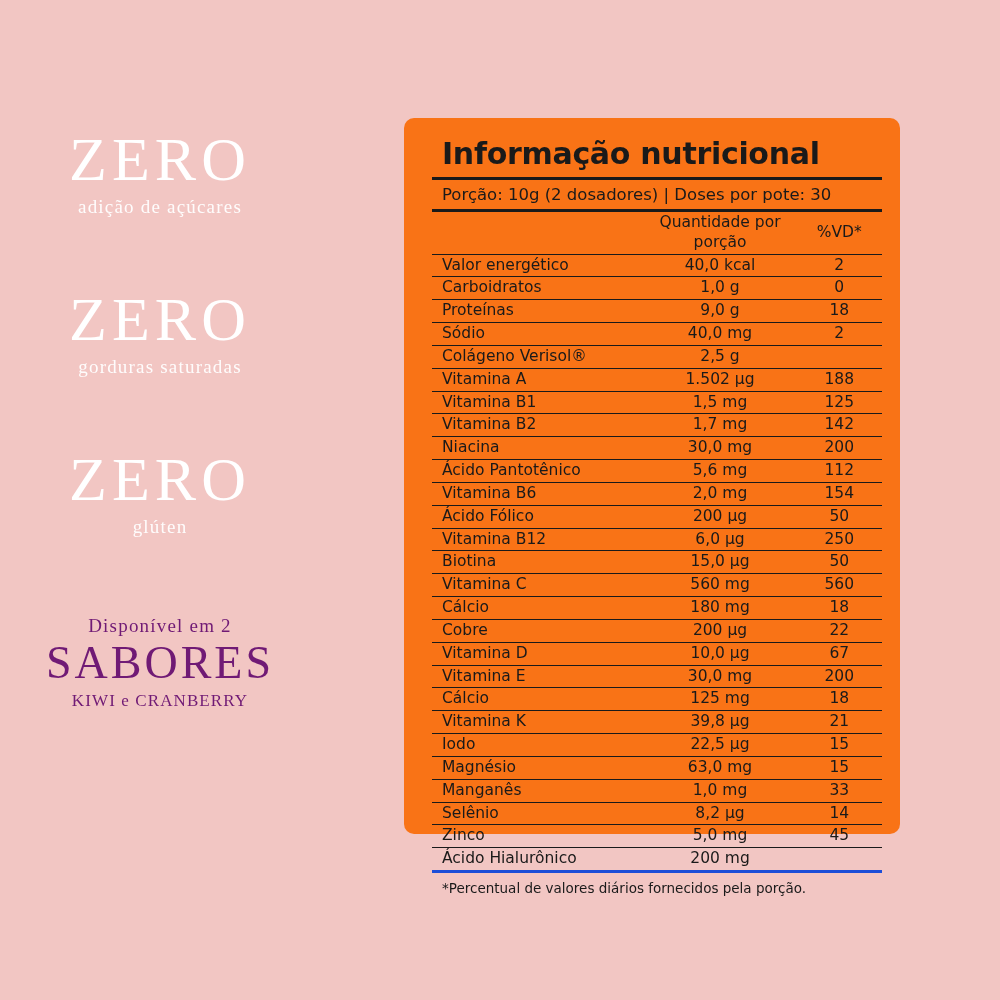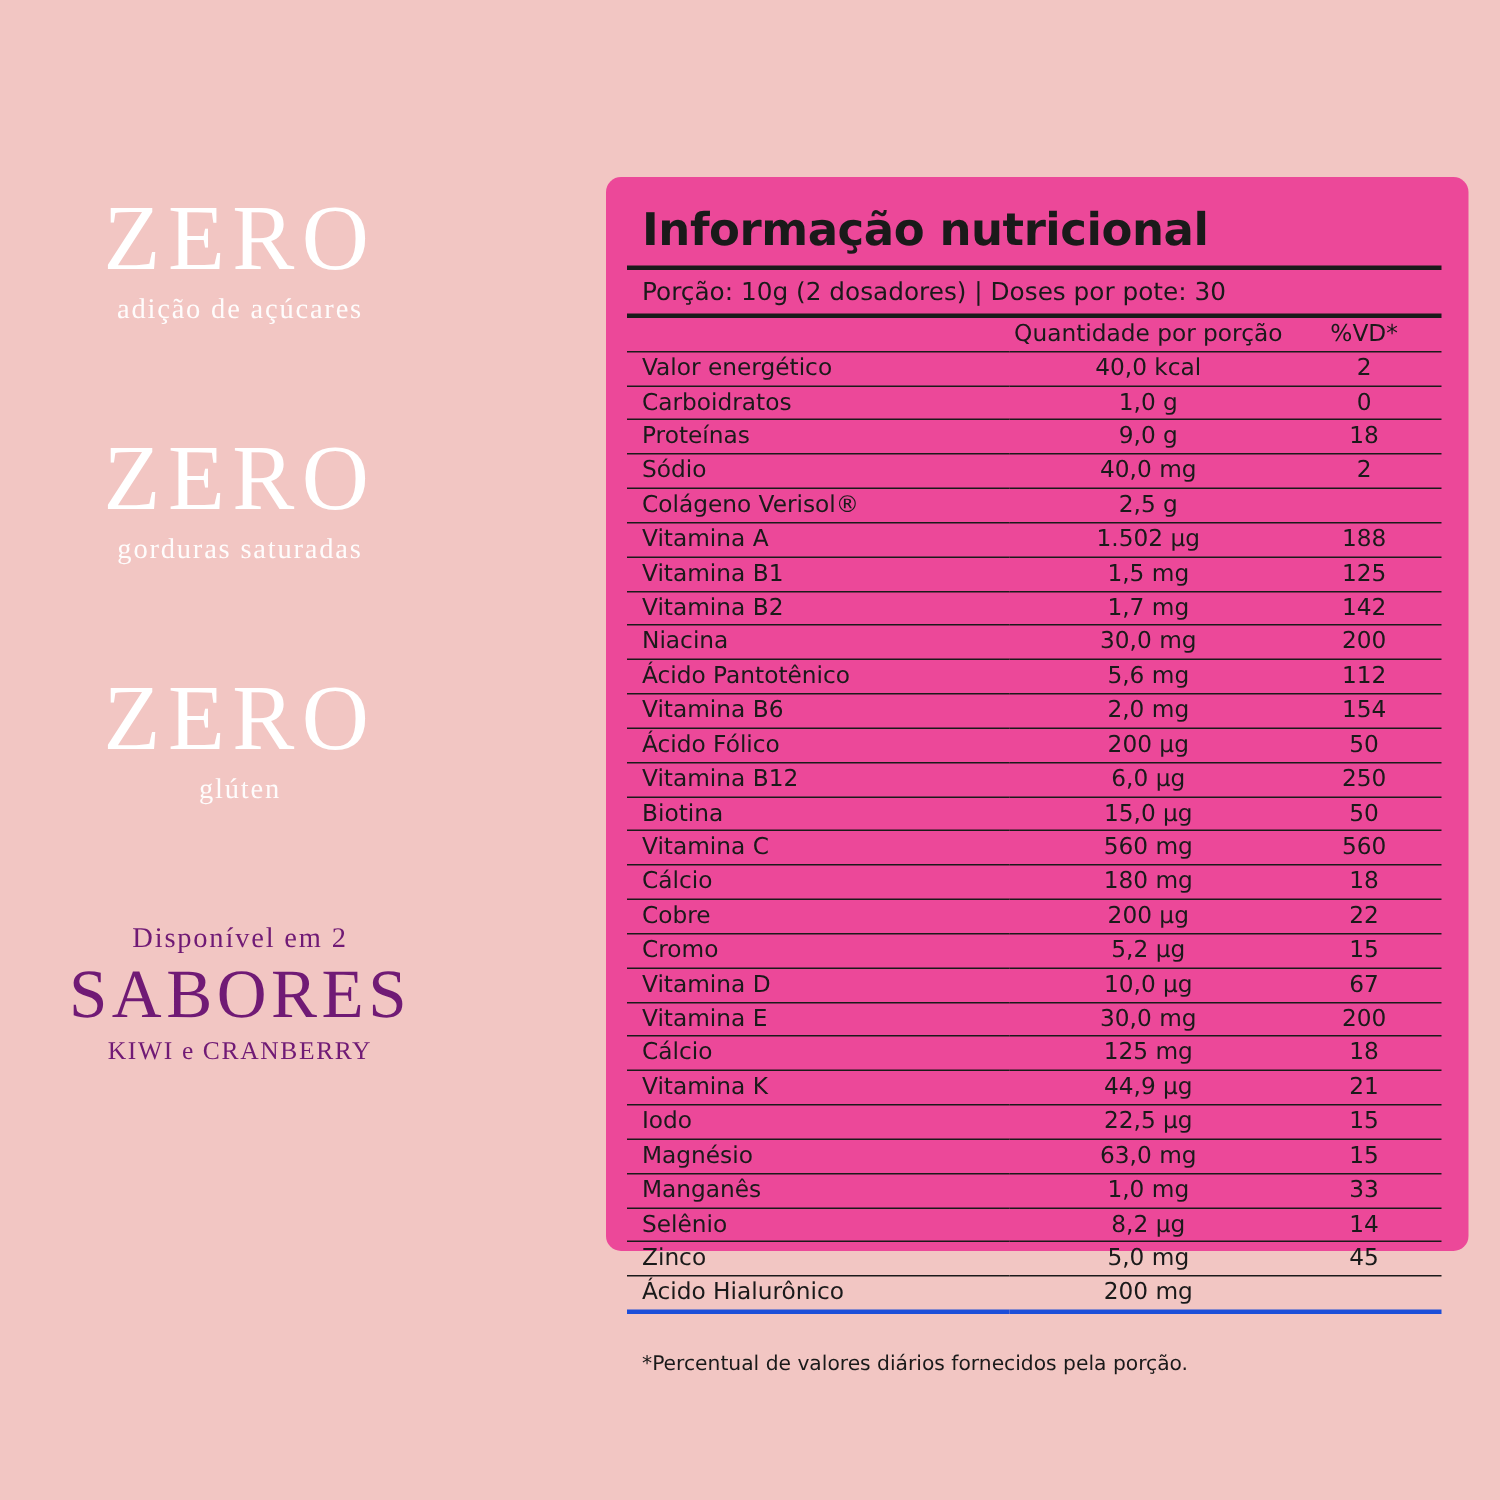--- a/index.html
+++ b/index.html
@@ -78,26 +78,26 @@
     font-size: 17px;
     letter-spacing: 1.1px;
     margin-top: 4px;
   }
 
   
   .label-card {
     position: absolute;
     left: 404px;
     top: 118px;
-    width: 575px;
+    width: 496px;
     height: 716px;
-    background: #ec4899;
+    background: #f97316;
     border-radius: 10px;
     box-sizing: border-box;
-    padding: 16px 18px 10px 14px;
+    padding: 16px 18px 10px 28px;
   }
 
   .label-title {
     font-family: "DejaVu Sans", sans-serif;
     font-weight: bold;
     font-size: 30px;
     color: #1a1a1a;
     letter-spacing: -0.3px;
     padding: 2px 0 6px 10px;
   }
@@ -146,21 +146,20 @@
 
   table.nutri tbody tr:last-child td {
     border-bottom: 3px solid #1d4ed8;
   }
 
   .footnote {
     font-family: "DejaVu Sans", sans-serif;
     font-size: 13.5px;
     color: #1a1a1a;
     padding: 7px 0 0 10px;
-    margin-top: 18px;
   }
 </style>
 </head>
 <body>
 
 <div class="left-panel">
 
   <div class="zero-block" id="zero1">
     <div class="zero-word">ZERO</div>
     <div class="zero-sub">adição de açúcares</div>
@@ -282,42 +281,37 @@
           <td class="col-name">Cálcio</td>
           <td class="col-qty">180 mg</td>
           <td class="col-vd">18</td>
         </tr>
         <tr>
           <td class="col-name">Cobre</td>
           <td class="col-qty">200 µg</td>
           <td class="col-vd">22</td>
         </tr>
         <tr>
-          <td class="col-name">Cromo</td>
-          <td class="col-qty">5,2 µg</td>
-          <td class="col-vd">15</td>
-        </tr>
-        <tr>
           <td class="col-name">Vitamina D</td>
           <td class="col-qty">10,0 µg</td>
           <td class="col-vd">67</td>
         </tr>
         <tr>
           <td class="col-name">Vitamina E</td>
           <td class="col-qty">30,0 mg</td>
           <td class="col-vd">200</td>
         </tr>
         <tr>
           <td class="col-name">Cálcio</td>
           <td class="col-qty">125 mg</td>
           <td class="col-vd">18</td>
         </tr>
         <tr>
           <td class="col-name">Vitamina K</td>
-          <td class="col-qty">44,9 µg</td>
+          <td class="col-qty">39,8 µg</td>
           <td class="col-vd">21</td>
         </tr>
         <tr>
           <td class="col-name">Iodo</td>
           <td class="col-qty">22,5 µg</td>
           <td class="col-vd">15</td>
         </tr>
         <tr>
           <td class="col-name">Magnésio</td>
           <td class="col-qty">63,0 mg</td>

